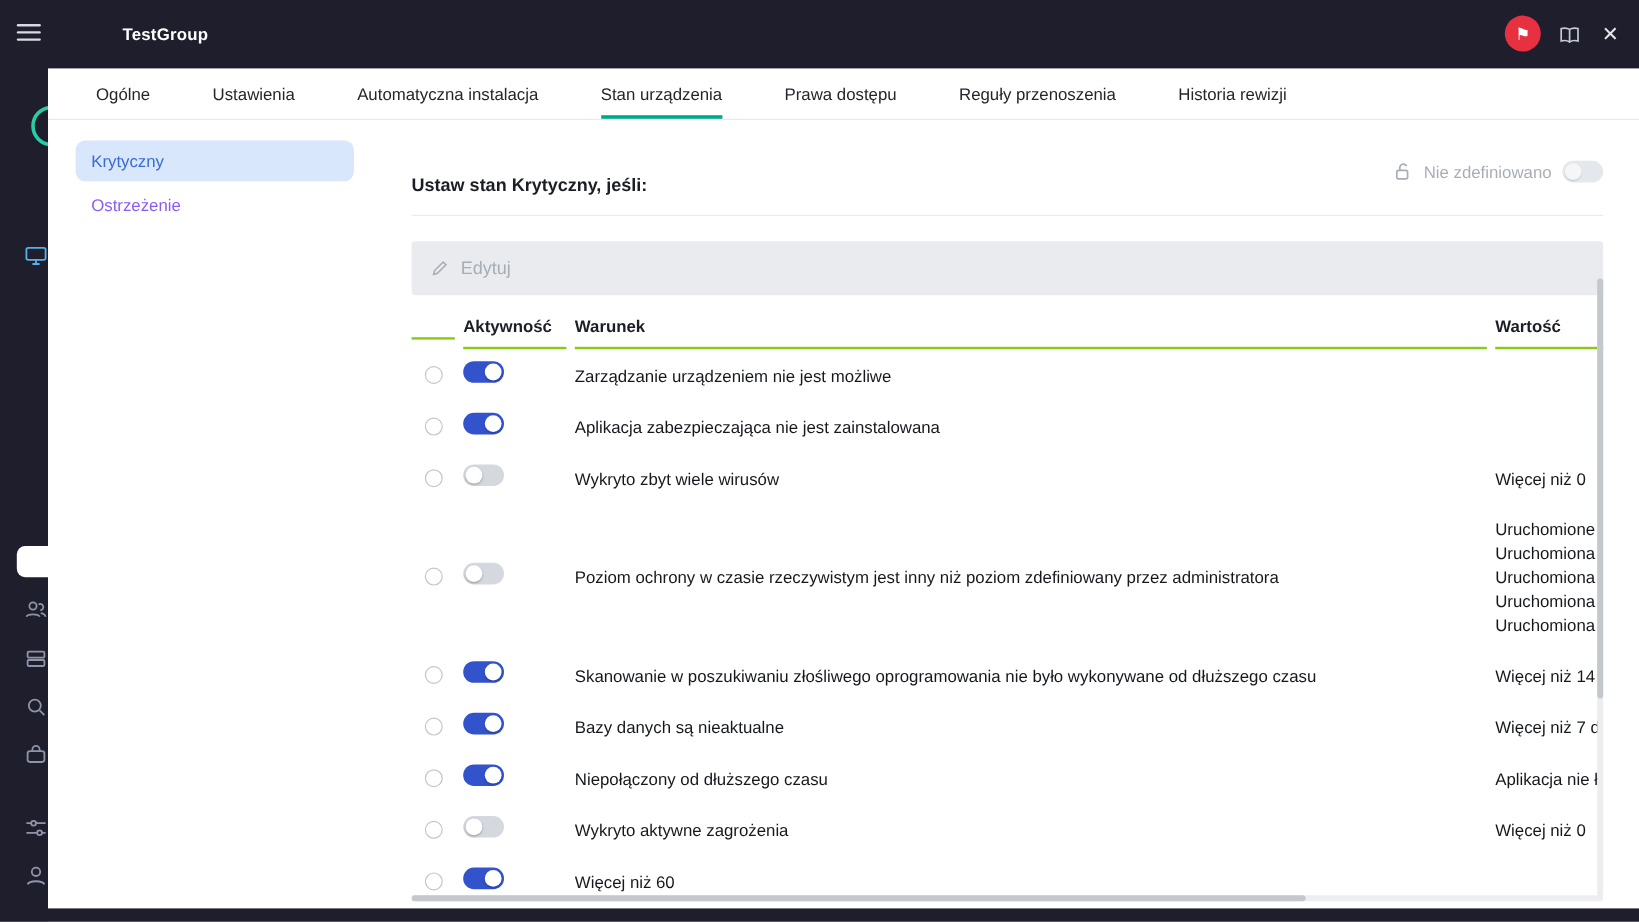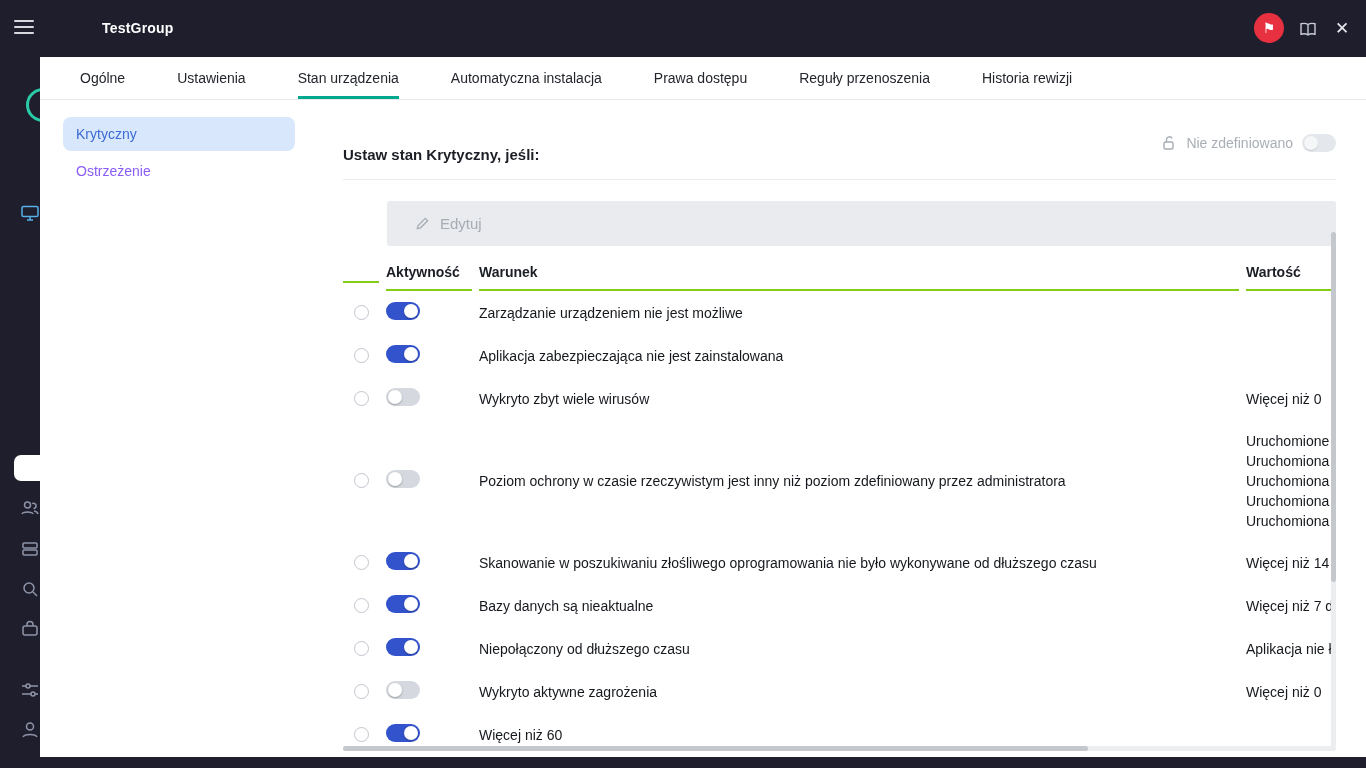--- a/index.html
+++ b/index.html
@@ -43,21 +43,21 @@
   
   .main { position:absolute; left:303px; top:43px; right:30px; height:657px; }
 
   .panel-head { display:flex; align-items:center; justify-content:space-between;
                 padding:22px 0 16px 0; border-bottom:1px solid #e9ebee; }
   .panel-title { font-size:15px; font-weight:700; color:#1b1e24;margin-top:24px; }
   .lock-group { display:flex; align-items:center; gap:9px; }
   .lock-group .lbl { font-size:14px; color:#a9aeb6; }
 
   .edit-bar { margin-top:21px; height:45px; background:#e9ebee; border-radius:3px;
-              display:flex; align-items:center; padding-left:28px; gap:10px; cursor:default;margin-left:44px; }
+              display:flex; align-items:center; padding-left:16px; gap:10px; cursor:default; }
   .edit-bar .lbl { font-size:15px; color:#a7adb5; }
 
   
   .toggle { position:relative; display:inline-block; width:34px; height:18px; border-radius:9px;
             background:#d5d8de; cursor:pointer; flex:none; }
   .toggle .knob { position:absolute; top:2px; left:2px; width:14px; height:14px; border-radius:50%;
                   background:#fff; box-shadow:0 1px 2px rgba(0,0,0,.28); }
   .toggle.on { background:#3353cd; }
   .toggle.on .knob { left:auto; right:2px; }
   .toggle.disabled { background:#e4e7eb; }
@@ -155,22 +155,22 @@
           <path d="M3 17c1.5-3.5 12.5-3.5 14 0"></path>
       </svg>
     </div>
   </div>
 
   <div class="dialog">
 
     <div class="tabs">
       <div class="tab">Ogólne</div>
       <div class="tab">Ustawienia</div>
+      <div class="tab">Automatyczna instalacja</div>
       <div class="tab active">Stan urządzenia</div>
-      <div class="tab">Automatyczna instalacja</div>
       <div class="tab">Prawa dostępu</div>
       <div class="tab">Reguły przenoszenia</div>
       <div class="tab">Historia rewizji</div>
     </div>
 
     <div class="side-list">
       <div class="side-item selected">Krytyczny</div>
       <div class="side-item">Ostrzeżenie</div>
     </div>
 

